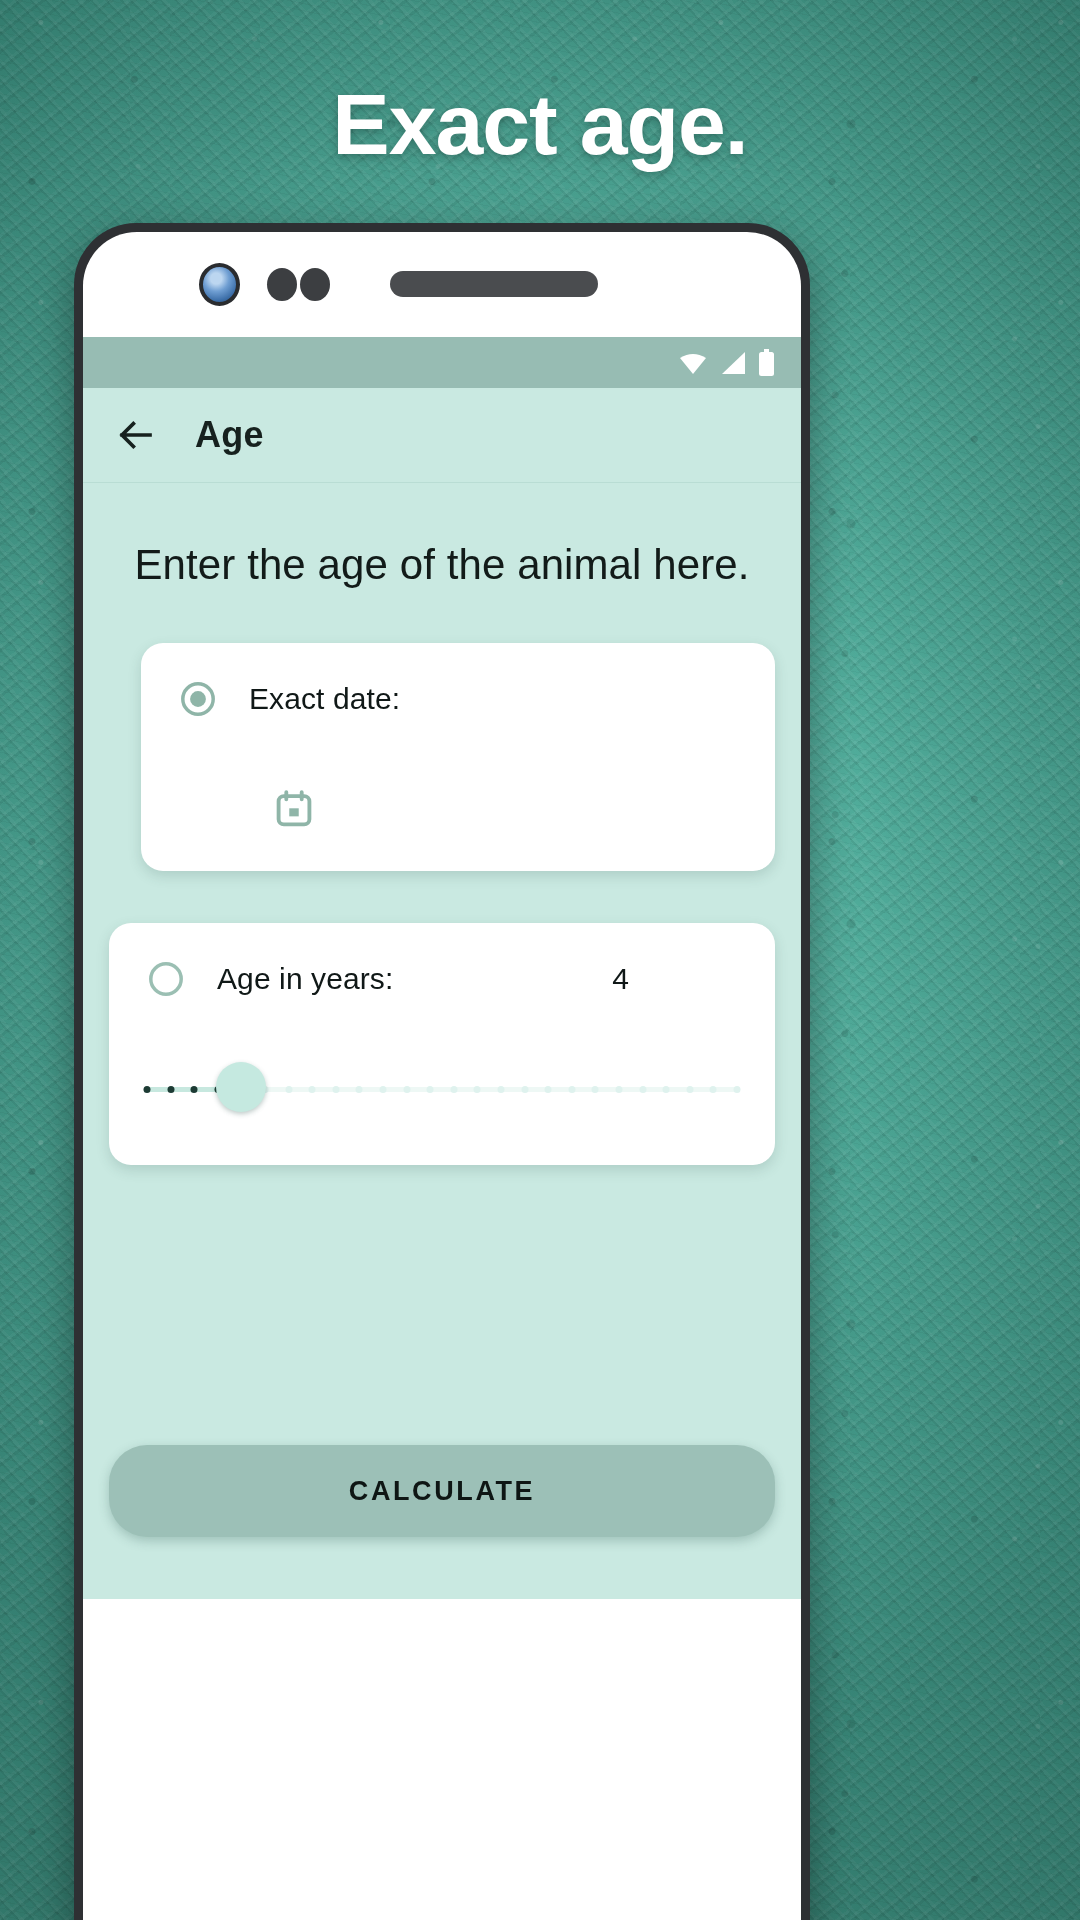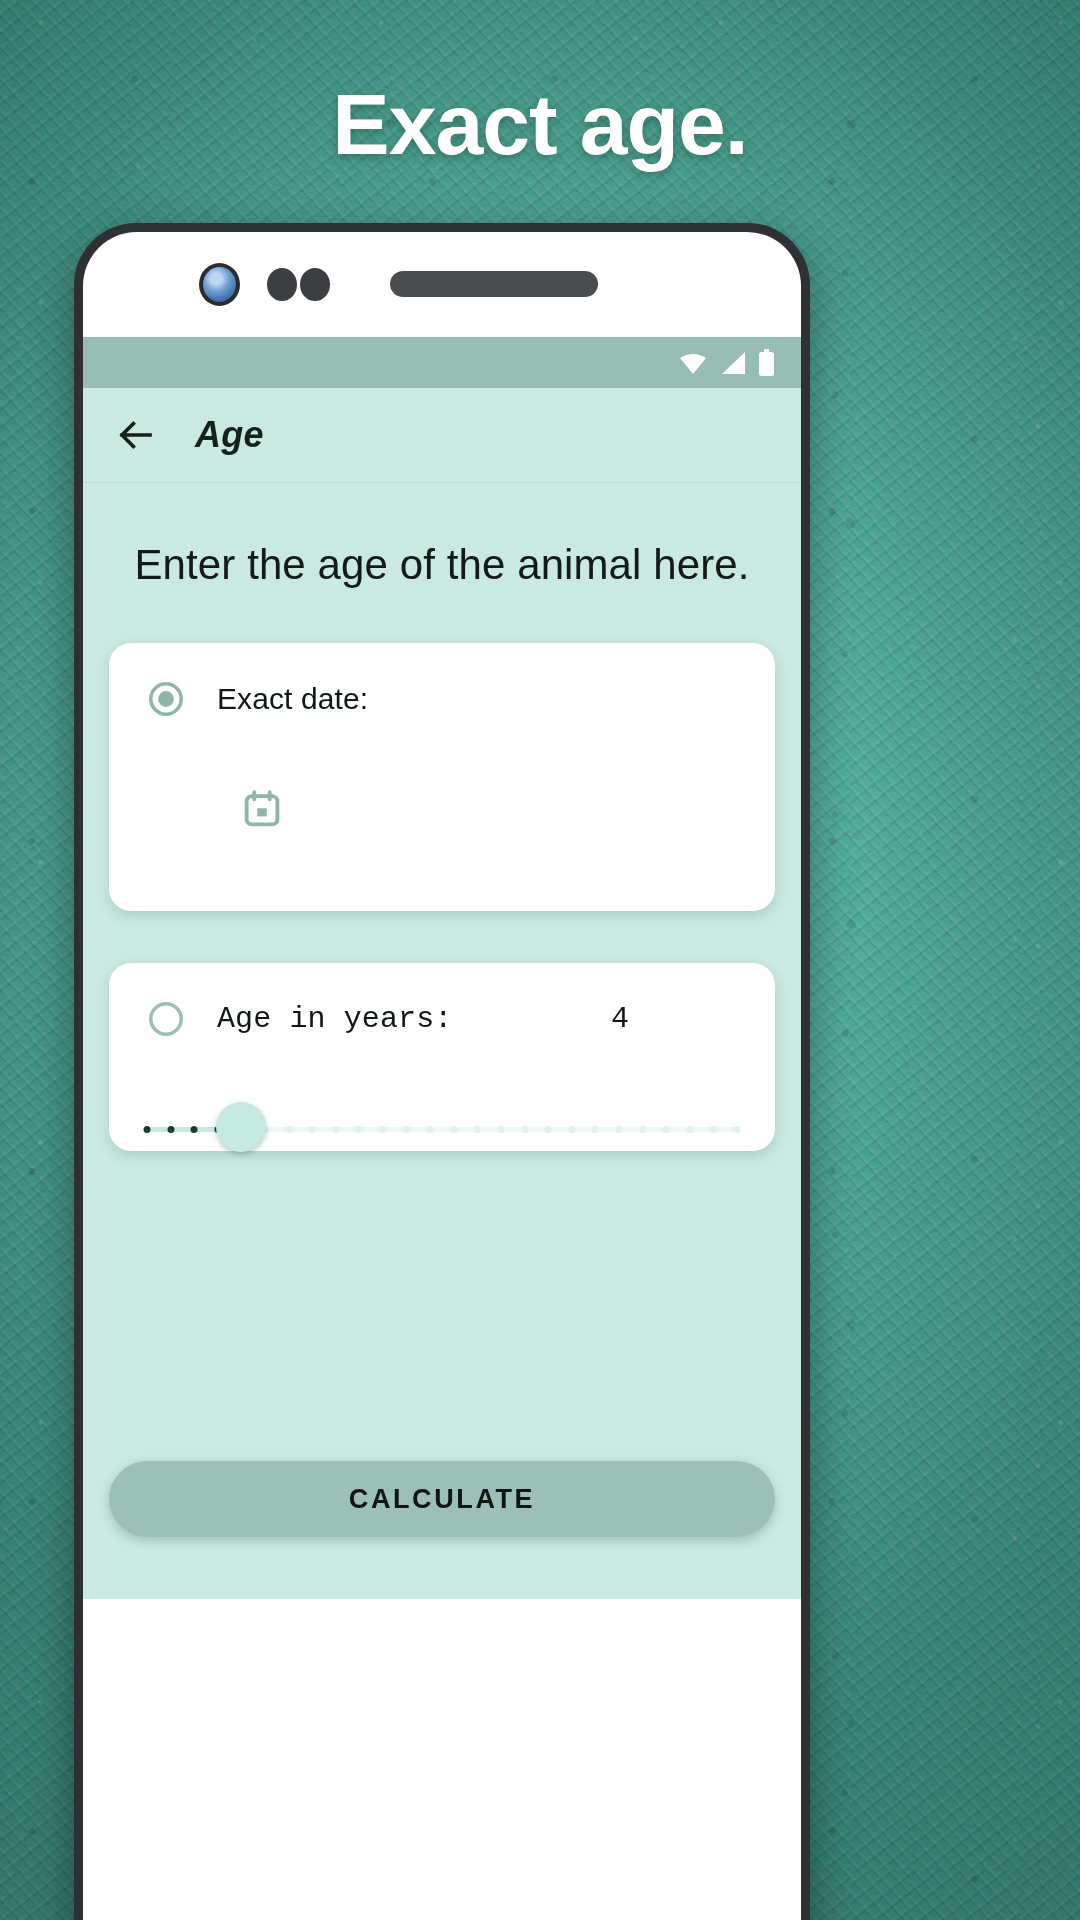--- a/index.html
+++ b/index.html
@@ -146,21 +146,20 @@
     padding-left: 32px;
     border-bottom: 1px solid #b9ddd4;
   }
   #back-arrow { width: 42px; height: 42px; flex: 0 0 auto; }
   #app-title {
     margin-left: 38px;
     font-size: 36px;
     font-weight: bold;
     color: #16211e;
     letter-spacing: .2px;
-    font-style: italic;
   }
 
   
   #app-body {
     padding: 0 26px;
     background: #c9e9e1;
     height: 1116px;
     position: relative;
   }
   #instruction {
@@ -172,22 +171,22 @@
     letter-spacing: .1px;
   }
 
   
   .card {
     background: #ffffff;
     border-radius: 22px;
     box-shadow: 0 5px 13px rgba(40,80,72,.17);
     padding: 0 38px;
   }
-  #card-exact-date { height: 268px; margin-bottom: 52px; }
-  #card-age-years  { height: 188px; font-family: Liberation Mono, monospace; }
+  #card-exact-date { height: 228px; margin-bottom: 52px; margin-left: 32px; }
+  #card-age-years  { height: 242px; }
 
   .opt-row {
     display: flex;
     align-items: center;
     height: 112px;
   }
   .radio {
     width: 38px; height: 38px;
     flex: 0 0 auto;
   }
@@ -266,21 +265,21 @@
     transform: translateX(-25px);
     box-shadow: 0 2px 5px rgba(40,80,72,.30);
   }
 
   
   #calculate-button {
     position: absolute;
     left: 26px;
     bottom: 62px;
     width: 666px;
-    height: 76px;
+    height: 92px;
     border: none;
     border-radius: 38px;
     background: #9cc0b7;
     color: #0e1614;
     font-family: "Liberation Sans", sans-serif;
     font-size: 27px;
     font-weight: bold;
     letter-spacing: 2.6px;
     box-shadow: 0 4px 11px rgba(40,80,72,.26);
     cursor: pointer;

